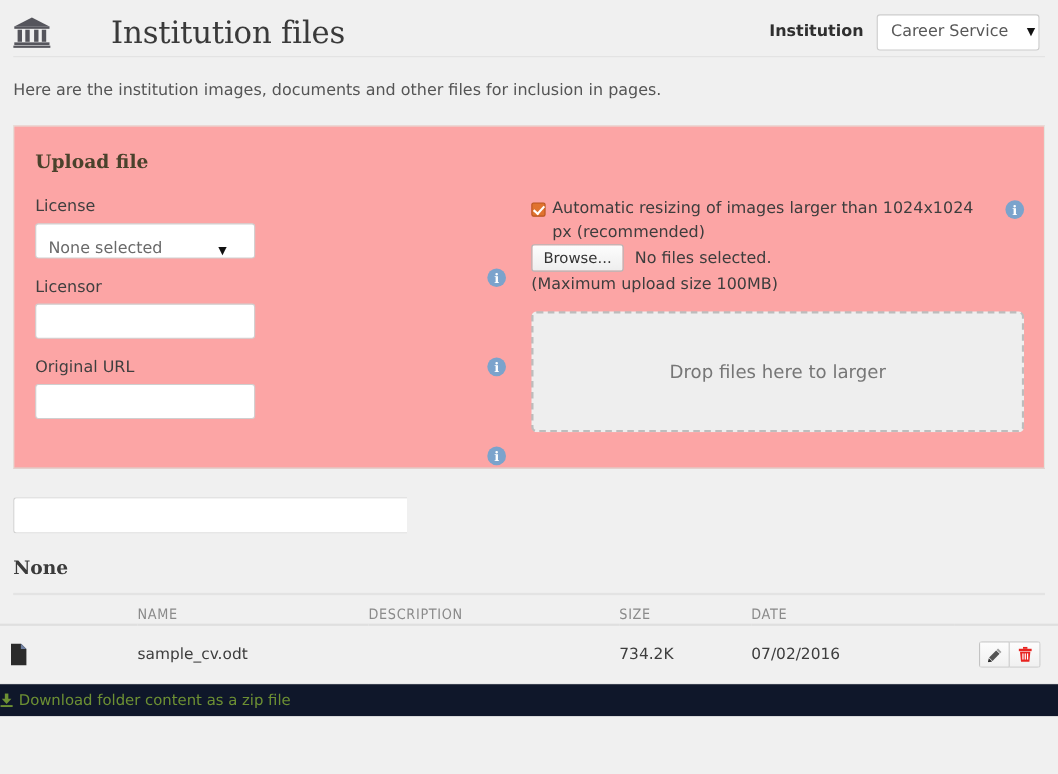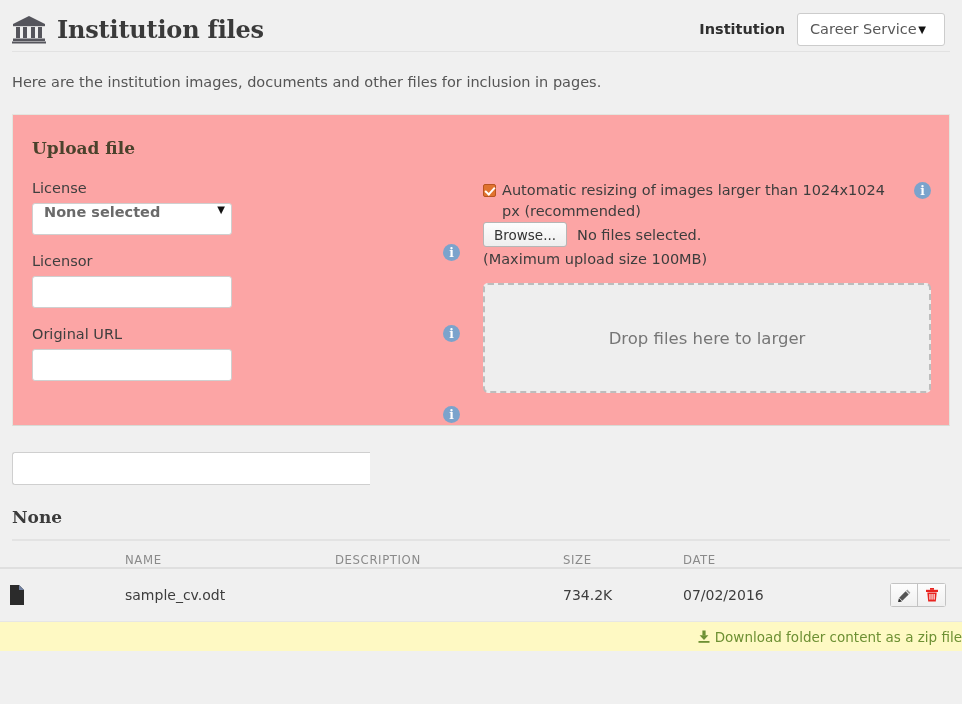--- a/index.html
+++ b/index.html
@@ -16,32 +16,32 @@
   
   .header {
     display: flex; align-items: center; justify-content: space-between;
     padding: 10px 12px 0 12px;
     height: 48px;
   }
   .title-wrap { display: flex; align-items: center; gap: 11px; }
   .bank-icon { width: 34px; height: 30px; display: block; flex: 0 0 auto; }
   .page-title {
     font-family: "DejaVu Serif", "Liberation Serif", serif;
-    font-size: 24px; font-weight: bold; color: #3a3a3a;
-    letter-spacing: -0.2px; white-space: nowrap;
+    font-size: 28px; font-weight: normal; color: #3a3a3a;
+    letter-spacing: -0.2px; white-space: nowrap; margin-left: 44px;
   }
   .inst-wrap { display: flex; align-items: center; gap: 12px; padding-right: 5px; }
   .inst-label {
     font-size: 14.5px; font-weight: bold; color: #2f2f2f;
   }
   .inst-select {
     width: 148px; height: 33px;
     background: #fff; border: 1px solid #ccc; border-radius: 3px;
     display: flex; align-items: center; justify-content: space-between;
-    padding: 0 18px 0 12px;
+    padding: 0 3px 0 12px;
     font-size: 14.5px; color: #585858;
   }
   .inst-select .caret { font-size: 10px; color: #111; }
 
   .title-rule {
     height: 1px; background: #e2e2e2; margin: 3px 12px 0 12px;
   }
 
   .intro {
     padding: 20px 12px 0 12px;
@@ -66,22 +66,22 @@
   .col-left { width: 470px; padding-left: 19px; position: relative; }
   .col-right { flex: 1; padding-right: 18px; position: relative; }
 
   .field-label {
     font-size: 14.5px; color: #3f3f3f; margin-bottom: 7px;
   }
   .field-group { margin-bottom: 18px; position: relative; }
   .select-box {
     width: 200px; height: 32px; background: #fff;
     border: 1px solid #cfcfcf; border-radius: 3px;
-    display: flex; align-items: flex-start; justify-content: space-between;
-    padding: 0 6px 0 11px; font-size: 14.5px; color: #6a6a6a; font-weight: bold;
+    display: flex; align-items: flex-end; justify-content: space-between;
+    padding: 0 25px 0 11px; font-size: 14.5px; color: #6a6a6a;
   }
   .select-box .caret { font-size: 10px; color: #111; }
   .text-input {
     width: 200px; height: 32px; background: #fff;
     border: 1px solid #cfcfcf; border-radius: 3px;
     padding: 0 8px; font-size: 14px; color: #333;
     outline: none; font-family: inherit;
   }
   .info-icon {
     position: absolute; width: 17px; height: 17px; border-radius: 50%;
@@ -183,23 +183,23 @@
     width: 28px; height: 24px;
     background: linear-gradient(#fdfdfd, #f0f0f0);
     border: 1px solid #c3c3c3;
     display: flex; align-items: center; justify-content: center;
     padding: 0;
   }
   .act-btn + .act-btn { border-left: none; }
   .act-btn svg { display: block; }
 
   .zip-bar {
-    background: #fef9c3;
+    background: #0f172a;
     height: 29px;
-    display: flex; align-items: center; justify-content: flex-end;
+    display: flex; align-items: center; justify-content: flex-start;
     gap: 5px;
   }
   .zip-link {
     font-size: 13.5px; color: #6d9033; text-decoration: none;
     display: flex; align-items: center; gap: 5px;
   }
   .zip-icon { width: 12px; height: 13px; display: block; }
 </style>
 </head>
 <body>

